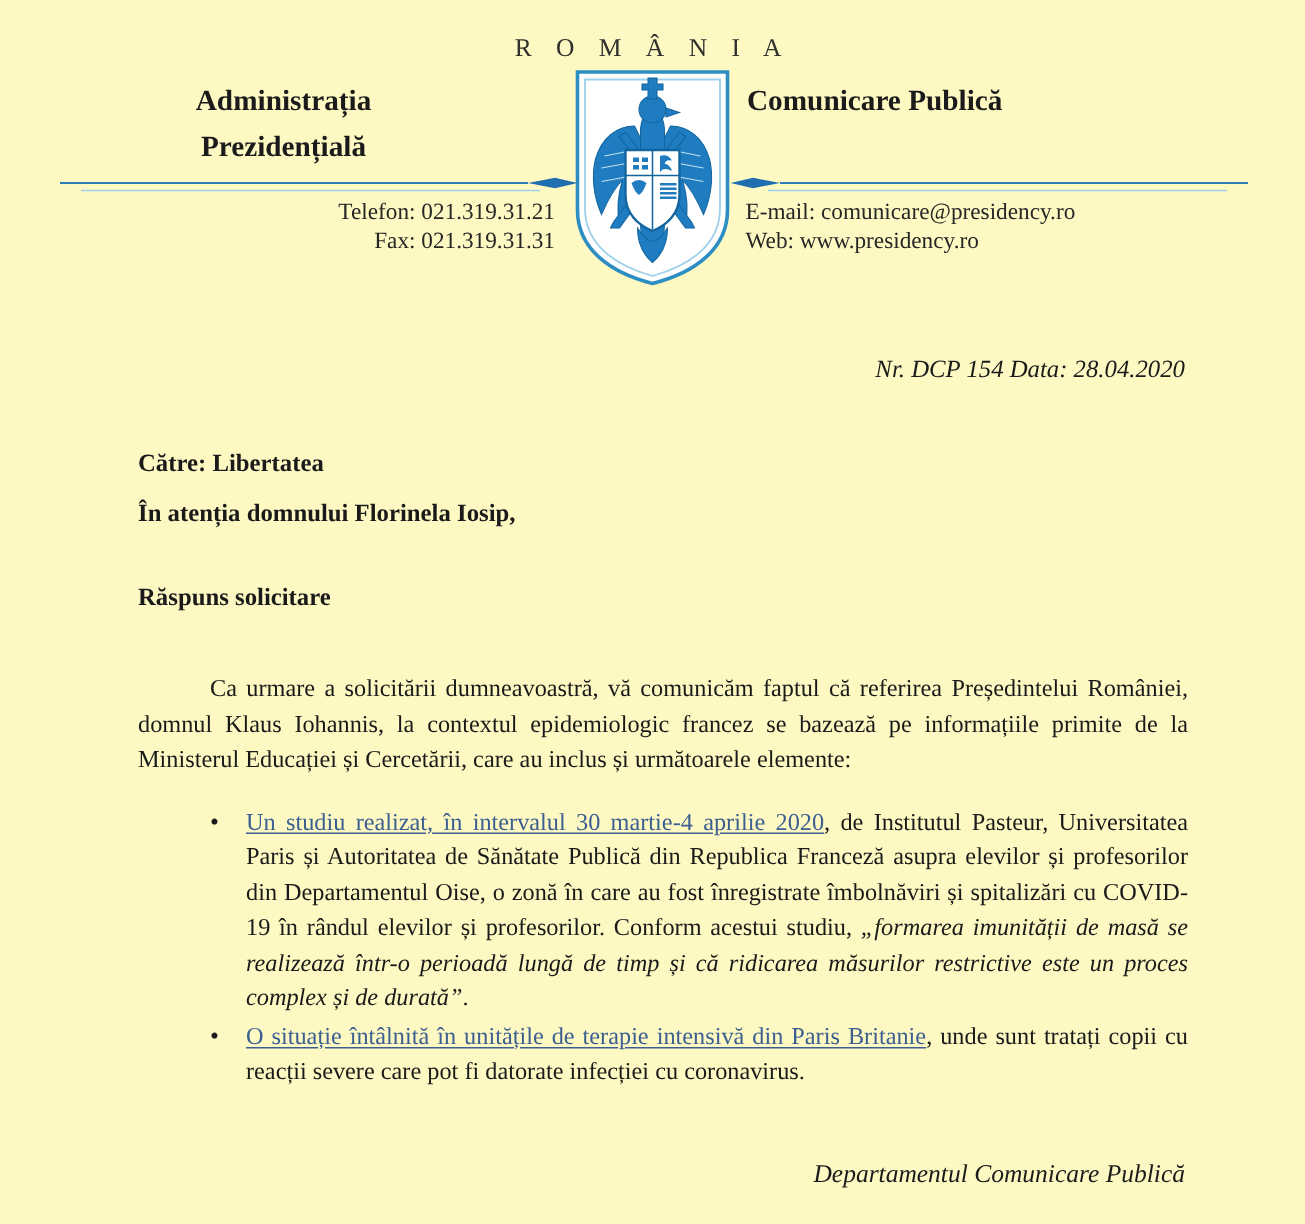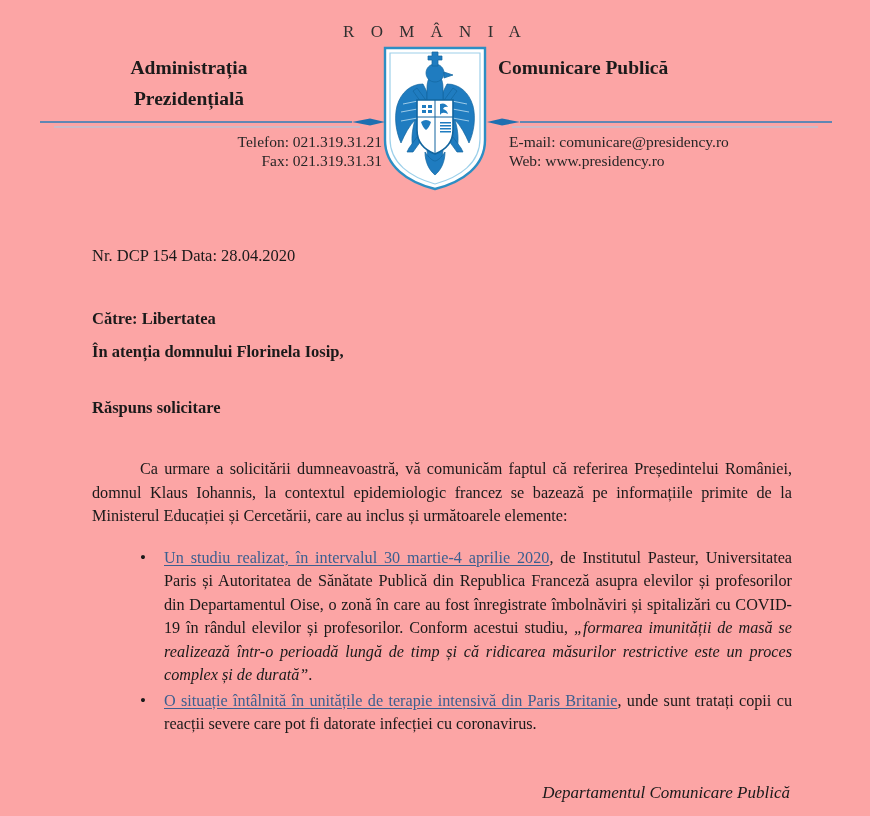--- a/index.html
+++ b/index.html
@@ -12,21 +12,21 @@
     background: #ffffff;
     font-family: "Liberation Serif", "DejaVu Serif", serif;
     color: #1a1a1a;
     overflow: hidden;
   }
 
   .page {
     position: relative;
     width: 870px;
     height: 816px;
-    background: #fca5a5;
+    background: #fef9c3;
   }
 
   
   .letterhead {
     position: relative;
     height: 200px;
   }
 
   .country-name {
     position: absolute;
@@ -79,21 +79,20 @@
   }
   .rule-left  { left: 40px;  width: 345px; }
   .rule-right { left: 487px; width: 345px; }
 
   .contact-left, .contact-right {
     position: absolute;
     top: 132px;
     font-size: 15.5px;
     line-height: 19px;
     color: #262626;
-    margin-left: 12px;
   }
   .contact-left {
     left: 0;
     width: 380px;
     text-align: right;
     padding-right: 10px;
     box-sizing: border-box;
   }
   .contact-right {
     left: 497px;
@@ -101,25 +100,26 @@
     text-align: left;
   }
 
   
   .doc-body {
     position: relative;
     padding: 0 78px 0 92px;
   }
 
   .reg-line {
-    margin-top: 46px;
-    text-align: left;
+    margin-top: 36px;
+    text-align: right;
     font-size: 16.5px;
     color: #1a1a1a;
     padding-right: 2px;
+    font-style: italic;
   }
 
   .addressee {
     margin-top: 36px;
     font-weight: bold;
     font-size: 16.5px;
     line-height: 33px;
   }
 
   .subject {

